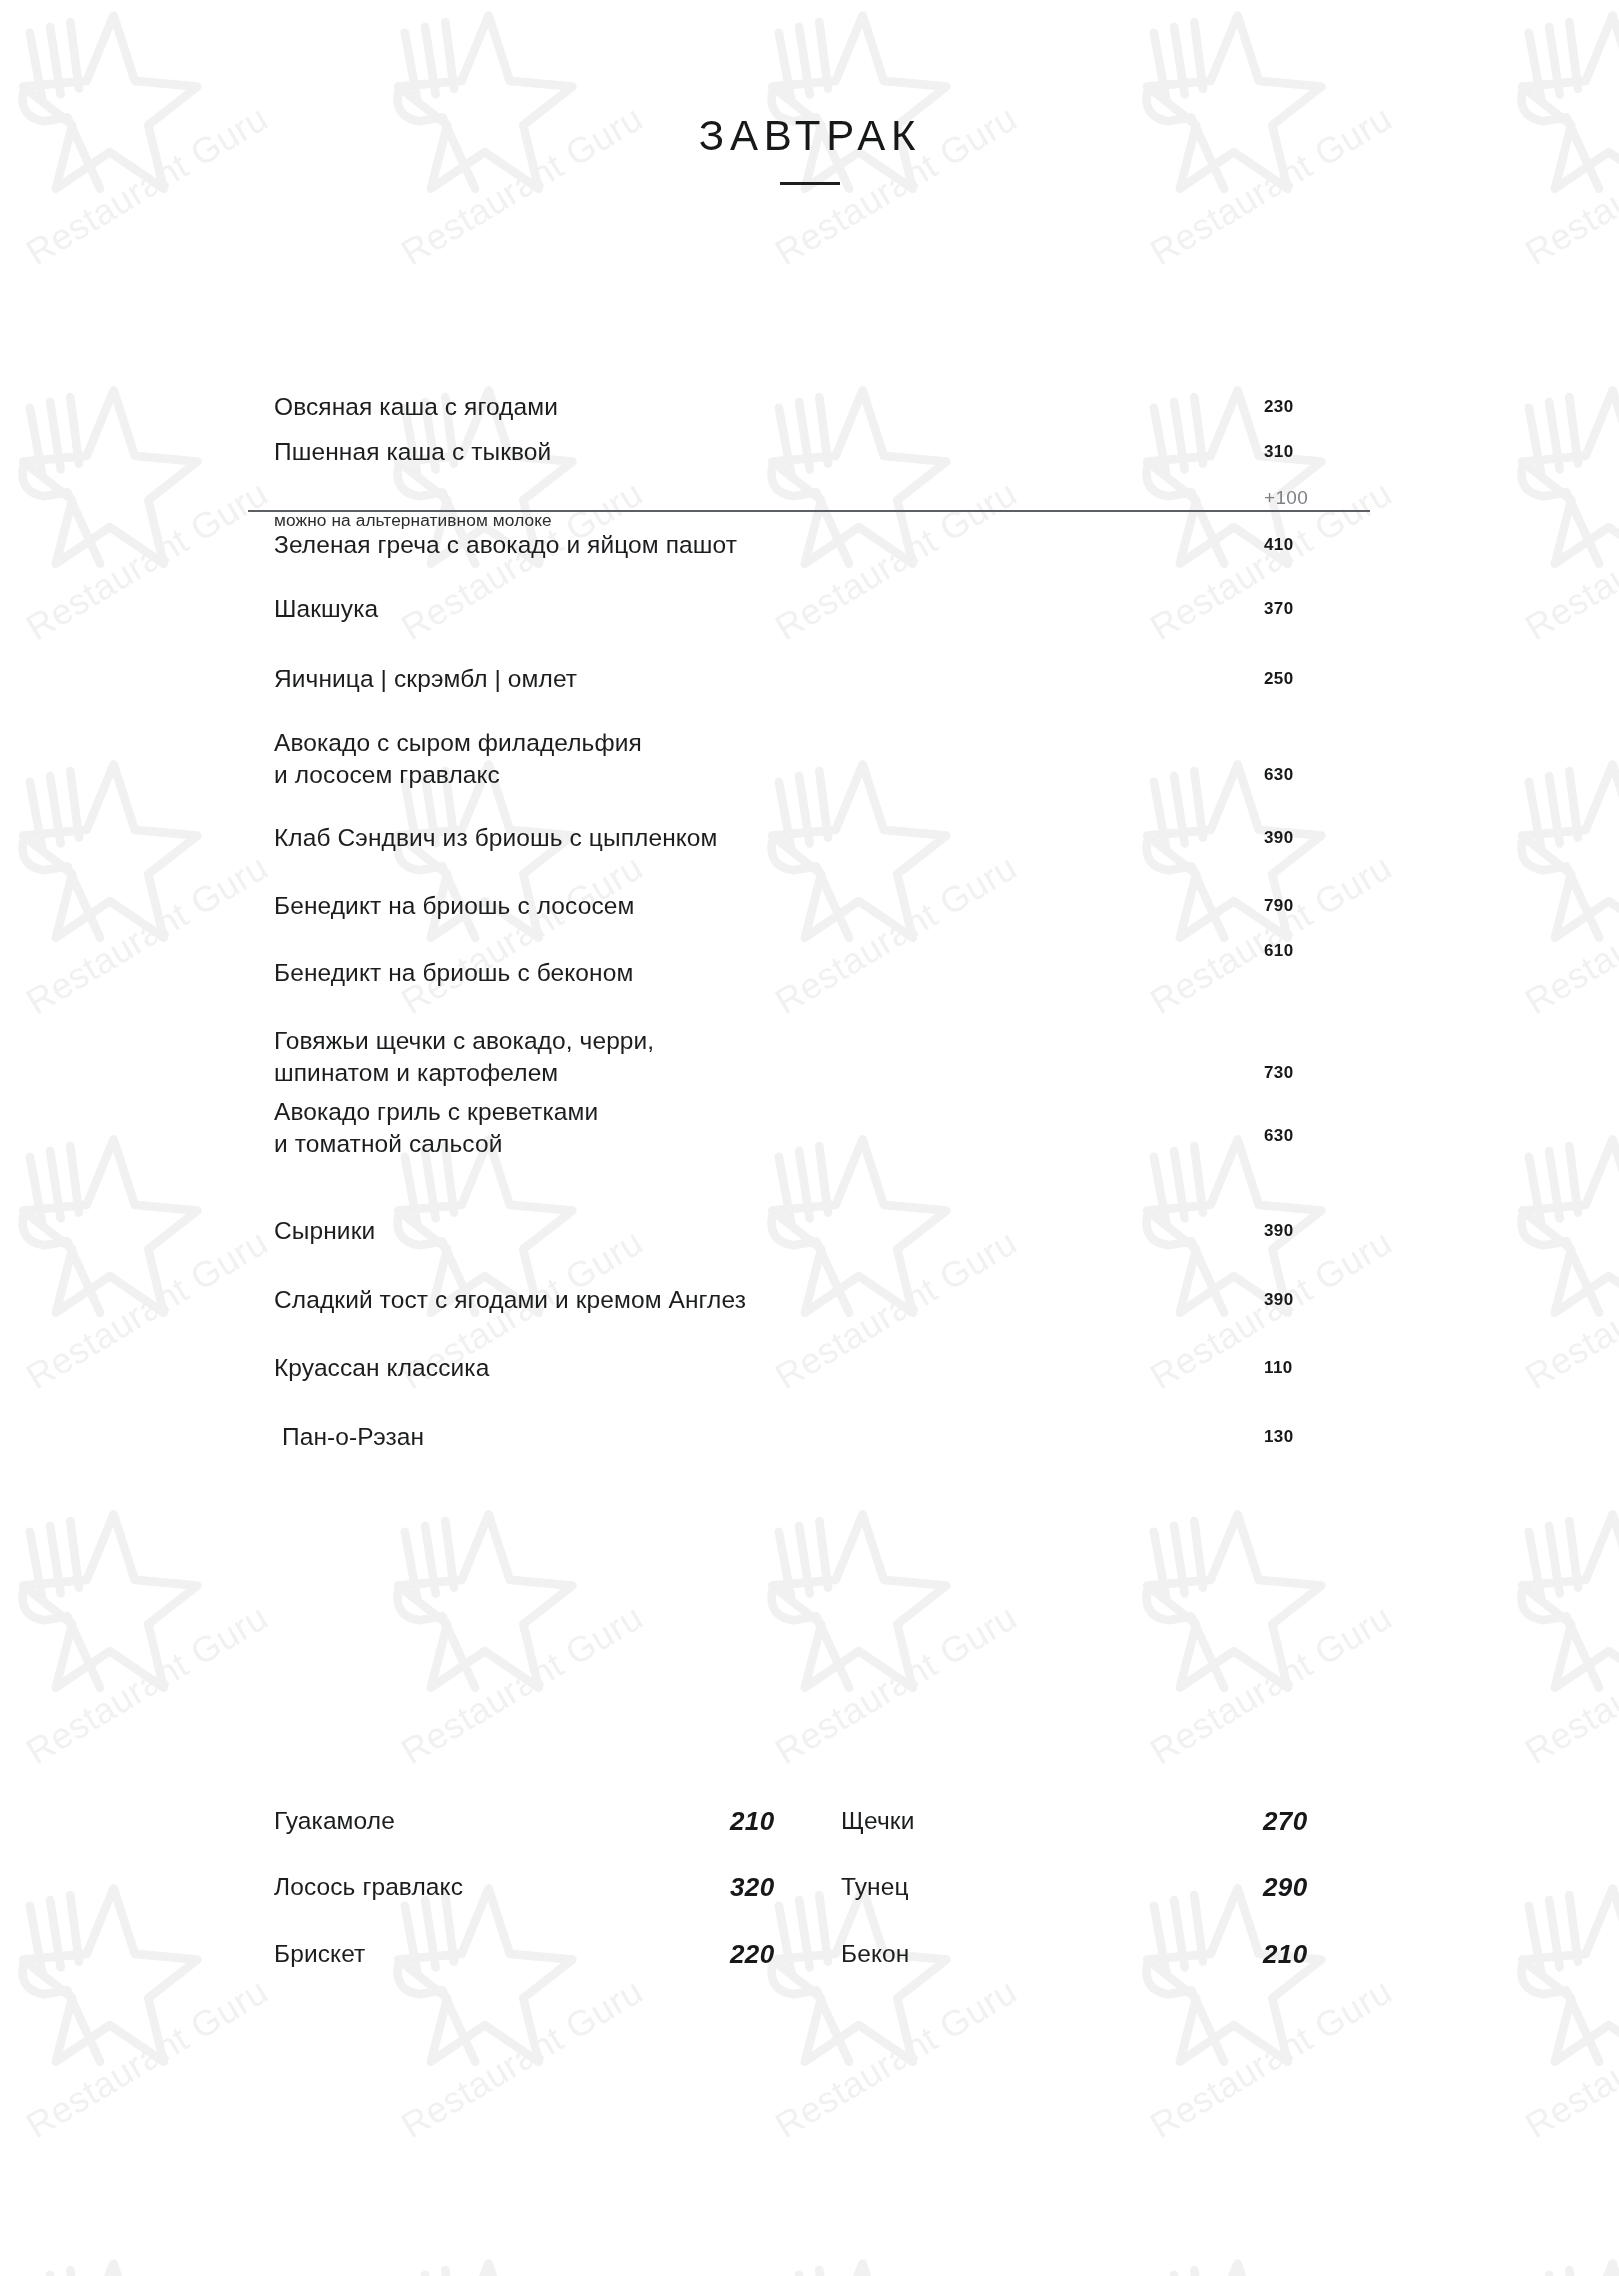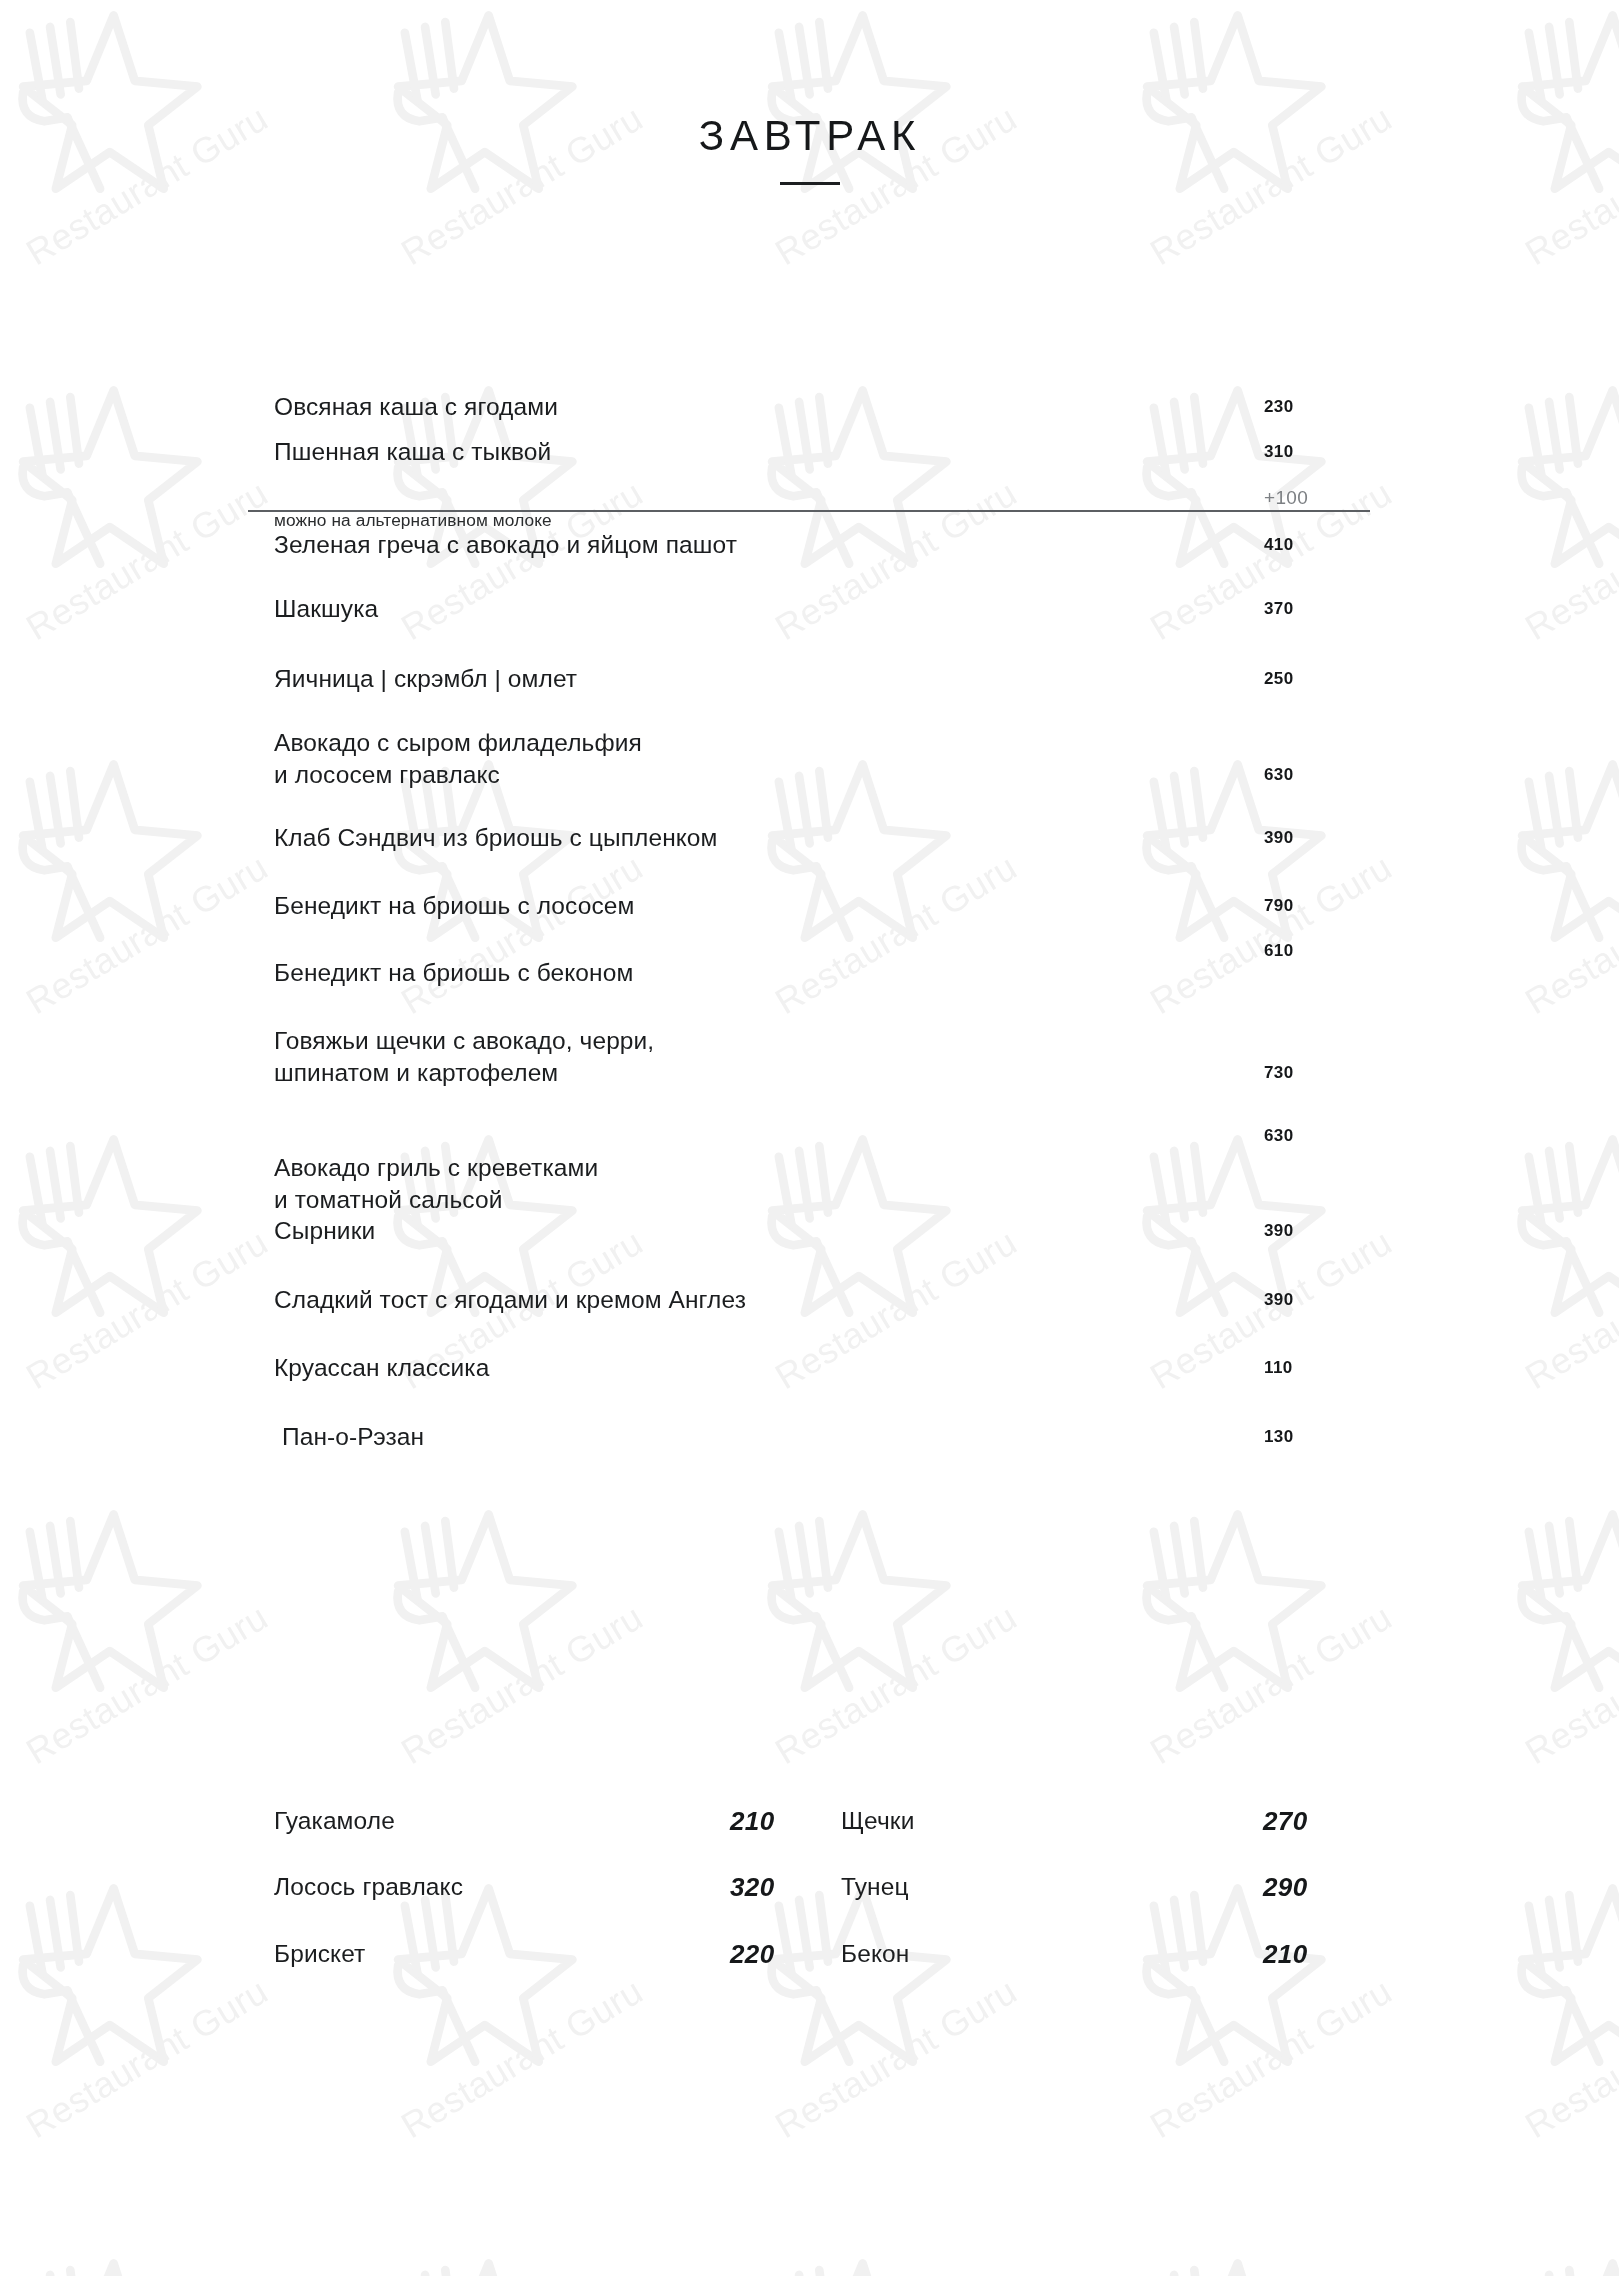--- a/index.html
+++ b/index.html
@@ -675,21 +675,21 @@
         <div class="menu-row" style="position: absolute; left: 0px; top: 0px; width: 100%;">
           <div class="menu-name" style="top: 957px;">Бенедикт на бриошь с беконом</div>
           <div class="menu-price" style="top: 935px;">610</div>
         </div>
         <div class="menu-row" style="position: absolute; left: 0px; top: 0px; width: 100%;">
           <div class="menu-name" style="top: 1025px;">Говяжьи щечки с авокадо, черри,
 шпинатом и картофелем</div>
           <div class="menu-price" style="top: 1057px;">730</div>
         </div>
         <div class="menu-row" style="position: absolute; left: 0px; top: 0px; width: 100%;">
-          <div class="menu-name" style="top: 1152px;">Авокадо гриль с креветками
+          <div class="menu-name" style="top: 1096px;">Авокадо гриль с креветками
 и томатной сальсой</div>
           <div class="menu-price" style="top: 1120px;">630</div>
         </div>
         <div class="menu-row" style="position: absolute; left: 0px; top: 0px; width: 100%;">
           <div class="menu-name" style="top: 1215px;">Сырники</div>
           <div class="menu-price" style="top: 1215px;">390</div>
         </div>
         <div class="menu-row" style="position: absolute; left: 0px; top: 0px; width: 100%;">
           <div class="menu-name" style="top: 1284px;">Сладкий тост с ягодами и кремом Англез</div>
           <div class="menu-price" style="top: 1284px;">390</div>

